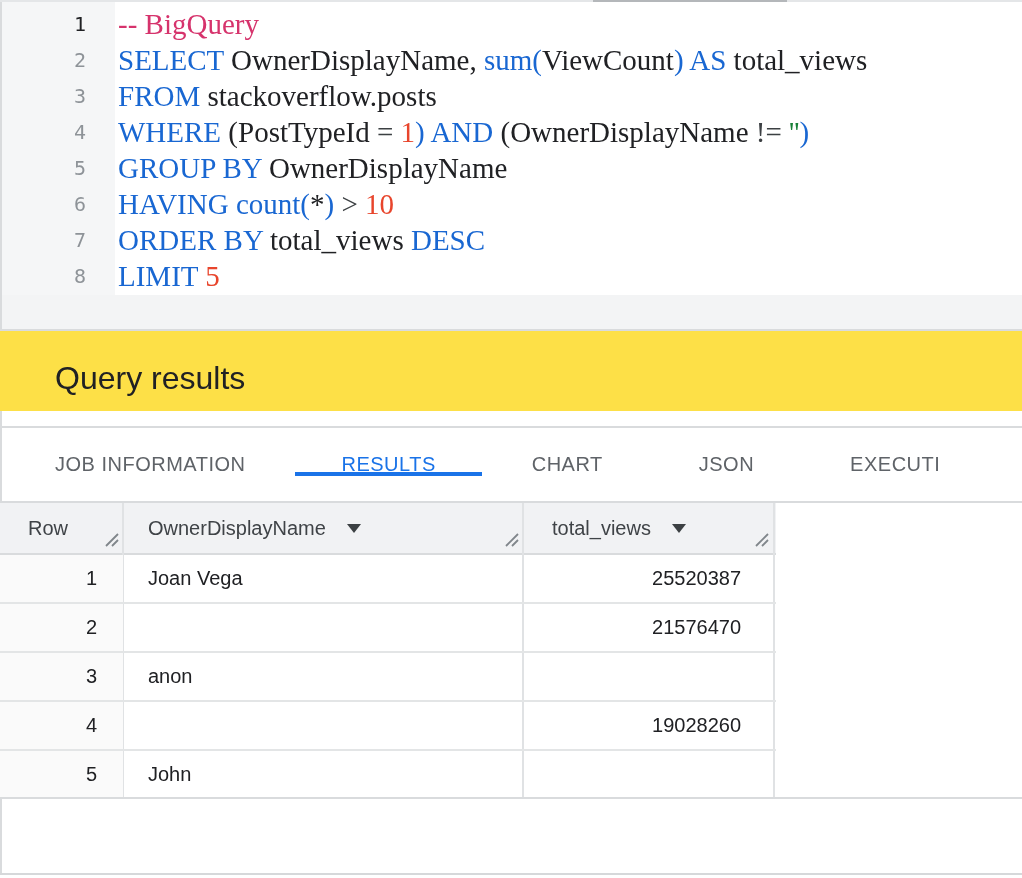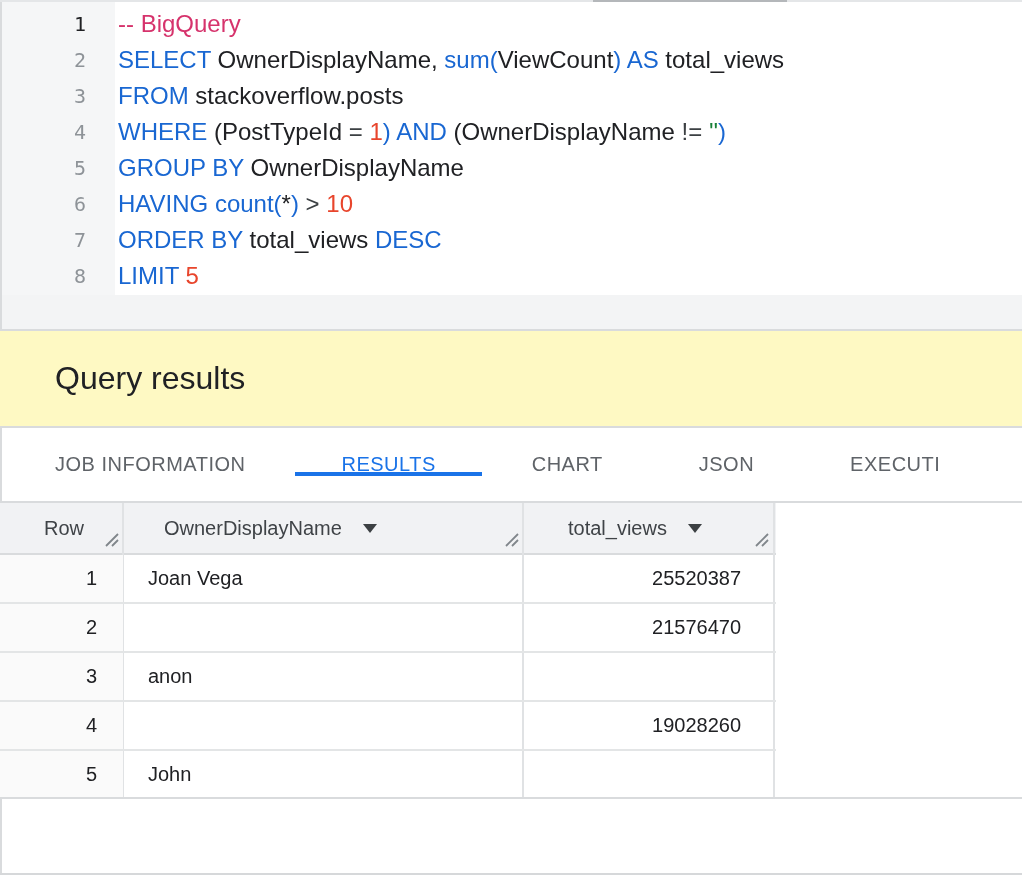--- a/index.html
+++ b/index.html
@@ -11,50 +11,50 @@
   .top-edge{position:absolute;top:0;left:0;width:100%;height:2px;background:#e4e6e8;}
   .top-thumb{position:absolute;top:0;left:593px;width:194px;height:4px;background:#b4b7ba;}
   .left-edge{position:absolute;top:2px;left:0;width:2px;height:871px;background:#d9dbdd;}
   
   .editor{position:absolute;top:2px;left:2px;width:1020px;height:293px;background:#fff;}
   .gutter-bg{position:absolute;top:0;left:0;width:113px;height:293px;background:#f5f6f7;}
   .gutter{position:absolute;top:4px;left:0;width:84px;text-align:right;
     font-family:"DejaVu Sans Mono","Liberation Mono",monospace;font-size:20px;color:#8e9398;}
   .gutter .ln{height:36px;line-height:36px;}
   .gutter .ln.active{color:#202124;}
-  .code{position:absolute;top:4px;left:116px;font-family:Liberation Sans, sans-serif;
-    font-size:24px;}
+  .code{position:absolute;top:4px;left:116px;font-family:Liberation Serif, serif;
+    font-size:29px;}
   .code .cl{height:36px;line-height:36px;white-space:pre;}
   .tk-kw{color:var(--kw,#1967d2);}
   .tk-comment{color:var(--comment,#d6336c);}
   .tk-num{color:var(--num,#e8452c);}
   .tk-str{color:var(--str,#188038);}
   .tk-id{color:var(--id,#202124);}
   .tk-op{color:var(--op,#3c4043);}
   .editor-strip{position:absolute;top:295px;left:2px;width:1020px;height:34px;background:#f3f4f5;}
   .divider{position:absolute;left:0;width:100%;height:2px;background:#d9dbdd;}
   .d1{top:329px;}
   .d2{top:426px;}
   
-  .qr-header{position:absolute;top:331px;left:0;width:100%;height:95px;background:#fef9c3;}
+  .qr-header{position:absolute;top:331px;left:0;width:100%;height:80px;background:#fde047;}
   .qr-header h1{margin:0;position:absolute;left:55px;top:0;height:95px;line-height:95px;
     font-size:32px;font-weight:400;color:#202124;}
   
   .tabs{position:absolute;top:428px;left:7px;height:72px;display:flex;align-items:center;}
   .tab{position:relative;display:flex;align-items:center;padding:0 48px;cursor:pointer;
     font-size:20px;font-weight:500;letter-spacing:.5px;color:var(--tab-inactive,#5f6368);white-space:nowrap;}
   .tab.active{color:var(--tab-active,#1a73e8);}
   .tab .underline{position:absolute;left:2px;right:2px;bottom:0;height:4px;background:var(--tab-active,#1a73e8);}
   
   .rtable{position:absolute;top:501px;left:0;width:1022px;height:298px;}
   .thead-topline{position:absolute;top:0;left:0;width:1022px;height:2px;background:#d9dbdd;}
   .thead{position:absolute;top:2px;left:0;width:776px;height:52px;background:#f1f2f4;
     border-bottom:2px solid #d9dbdd;box-sizing:border-box;}
   .hcell{position:absolute;top:0;height:50px;line-height:50px;font-size:20px;font-weight:500;
-    color:#3f4347;display:flex;align-items:center;box-sizing:border-box;margin-left:16px;}
+    color:#3f4347;display:flex;align-items:center;box-sizing:border-box;}
   .hc-row{left:0;width:123px;padding-left:28px;}
   .hc-name{left:123px;width:400px;padding-left:25px;}
   .hc-views{left:523px;width:253px;padding-left:29px;}
   .drop-arrow{width:0;height:0;border-left:7px solid transparent;border-right:7px solid transparent;
     border-top:9px solid #3c4043;margin-left:21px;cursor:pointer;}
   .resize-handle{position:absolute;bottom:2px;cursor:col-resize;}
   .rh-row{left:103px;}
   .rh-name{left:503px;}
   .rh-views{left:753px;}
   .vline{position:absolute;top:2px;width:2px;height:295px;background:#e0e2e4;}

